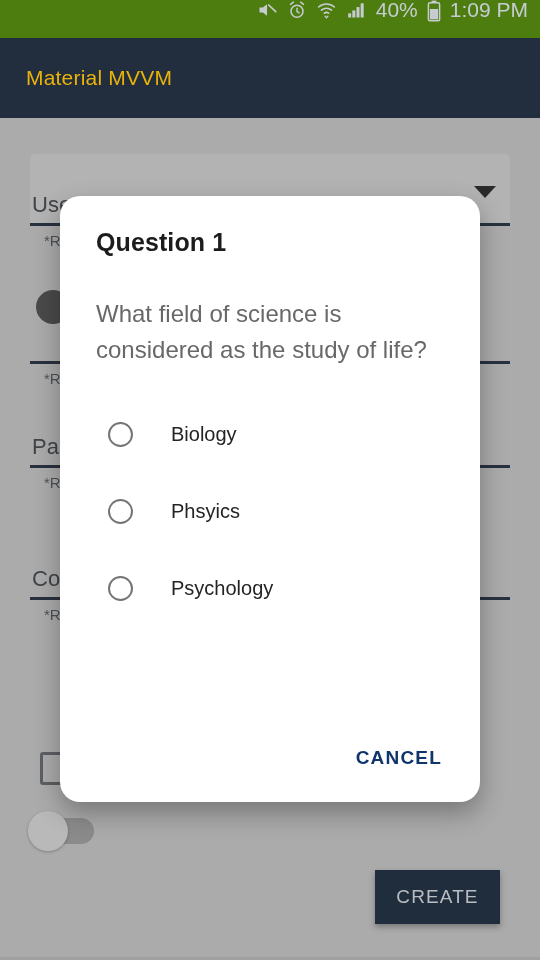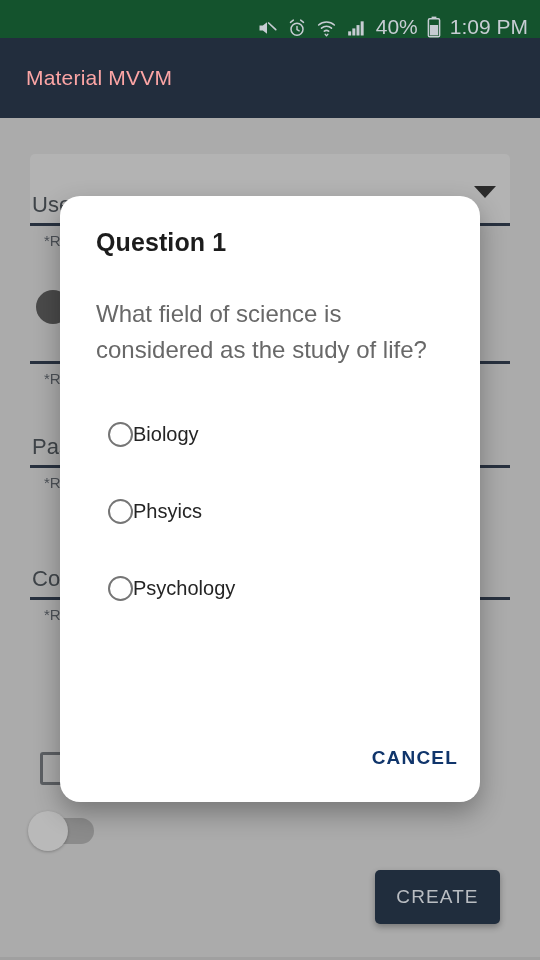--- a/index.html
+++ b/index.html
@@ -20,23 +20,23 @@
     height: 960px;
     overflow: hidden;
     background: #ababab;
   }
 
   
   .statusbar {
     position: absolute;
     left: 0; top: 0;
     width: 540px; height: 38px;
-    background: #14532d;
+    background: #4d7c0f;
     display: flex;
-    align-items: flex-end;
+    align-items: flex-start;
     justify-content: flex-end;
     padding-right: 12px;
     box-sizing: border-box;
     gap: 9px;
   }
   .statusbar .sbicon {
     display: inline-flex;
     align-items: center;
     justify-content: center;
     color: #c7ccd3;
@@ -56,21 +56,21 @@
     position: absolute;
     left: 0; top: 38px;
     width: 540px; height: 80px;
     background: #222d3d;
     box-sizing: border-box;
   }
   .toolbar-title {
     position: absolute;
     left: 26px;
     top: 28px;
-    color: #fca5a5;
+    color: #eab308;
     font-size: 21px;
     font-weight: normal;
     letter-spacing: .2px;
   }
 
   
   .content {
     position: absolute;
     left: 0; top: 118px;
     width: 540px;
@@ -163,21 +163,21 @@
   }
 
   .create-btn {
     position: absolute;
     left: 375px;
     top: 752px;
     width: 125px;
     height: 54px;
     background: #202d3d;
     border: none;
-    border-radius: 5px;
+    border-radius: 0;
     color: #b9bdc2;
     font-family: "Liberation Sans", sans-serif;
     font-size: 19px;
     letter-spacing: 1.1px;
     box-shadow: 0 3px 6px rgba(0,0,0,.30);
     cursor: pointer;
   }
 
   
   .dialog {
@@ -227,33 +227,34 @@
   }
   .radio {
     width: 25px;
     height: 25px;
     border: 2px solid #757575;
     border-radius: 50%;
     box-sizing: border-box;
     flex: 0 0 auto;
   }
   .option-label {
+    margin-left: 38px;
     font-size: 20px;
     color: #242424;
   }
   .dialog-actions {
     position: absolute;
     left: 8px;
     right: 0;
     bottom: 0;
     height: 88px;
     display: flex;
     align-items: center;
     justify-content: flex-end;
-    padding-right: 8px;
+    padding-right: 24px;
     box-sizing: border-box;
   }
   .text-button {
     background: none;
     border: none;
     color: #10356b;
     font-family: "Liberation Sans", sans-serif;
     font-size: 19px;
     font-weight: bold;
     letter-spacing: 1.2px;

